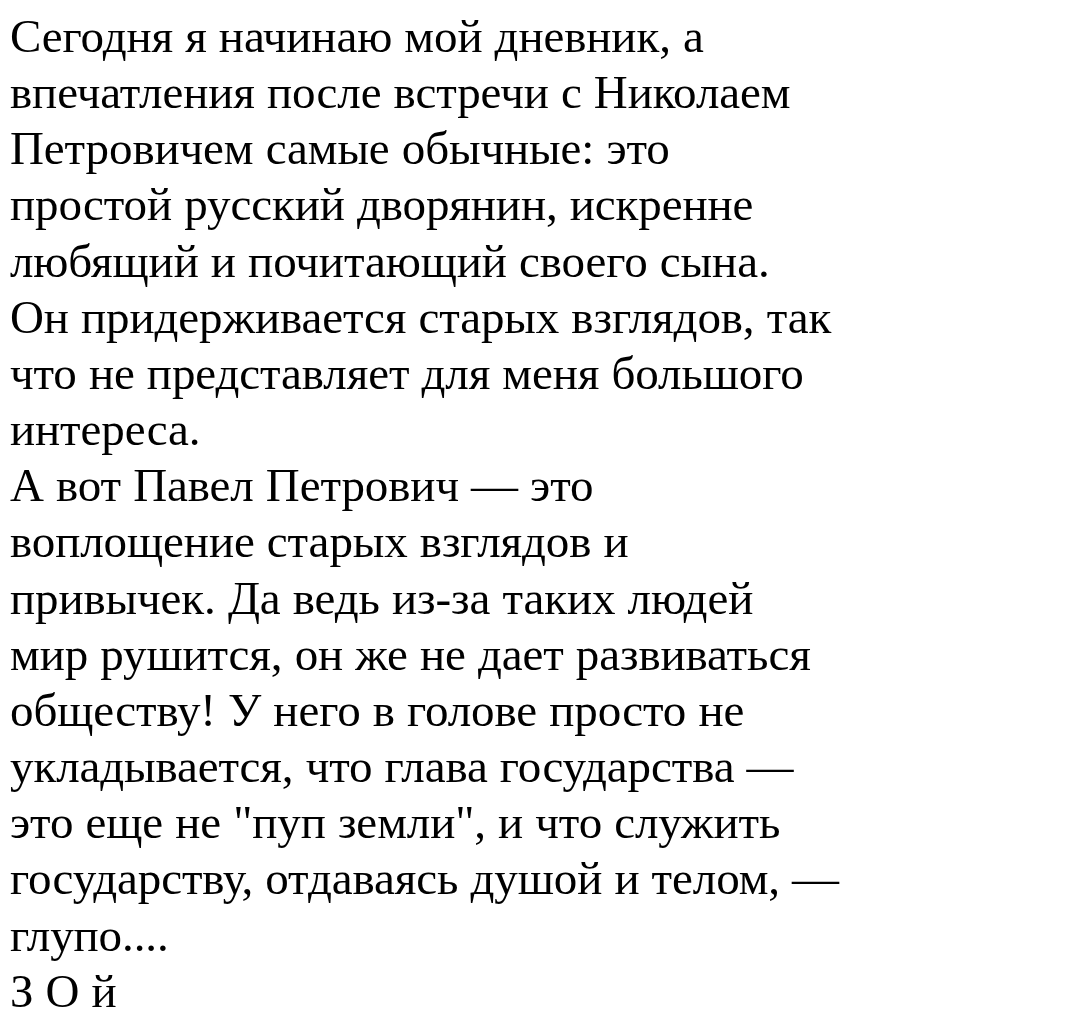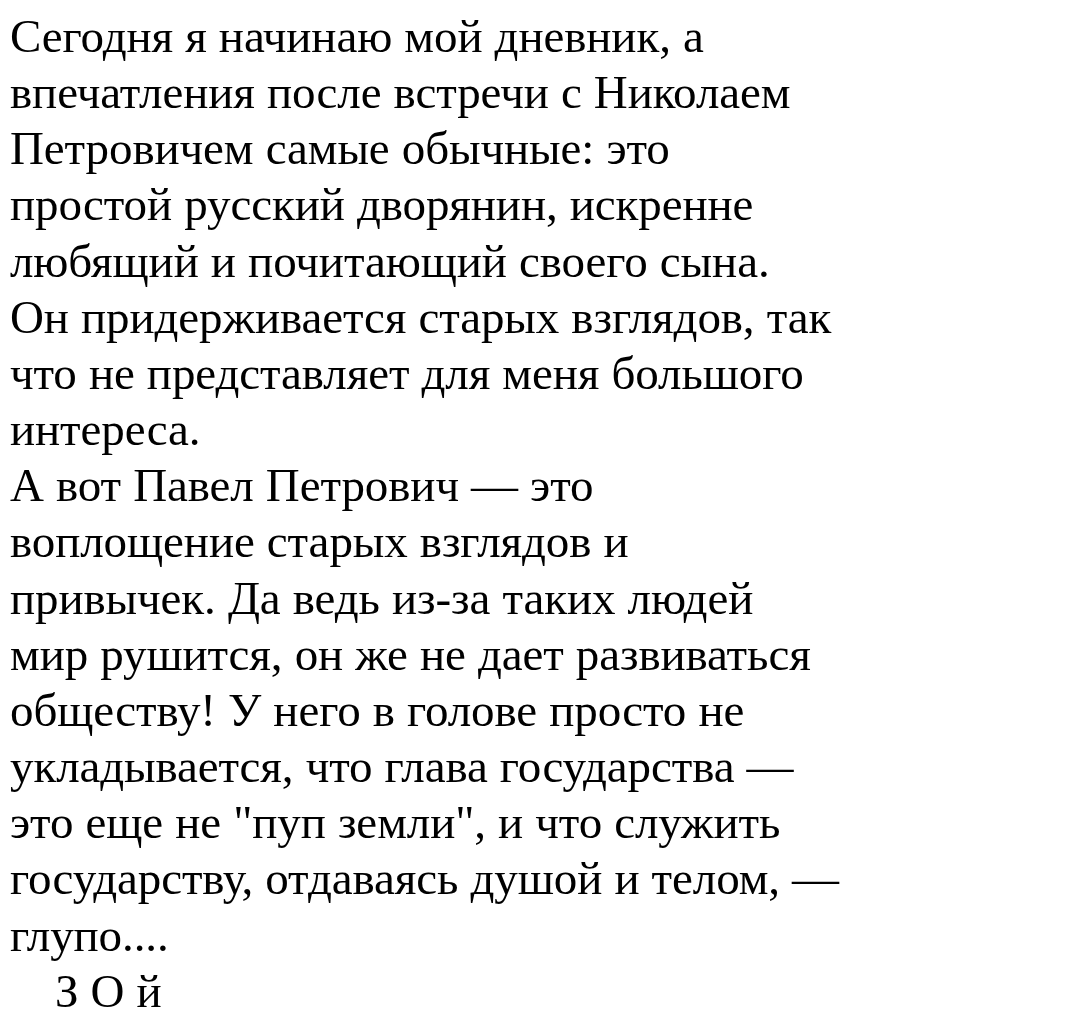--- a/index.html
+++ b/index.html
@@ -27,21 +27,20 @@
     letter-spacing: -0.1px;
     word-spacing: 0.5px;
   }
   .para {
     margin: 0;
     padding: 0;
   }
   .clipped-line {
     
     overflow: hidden;
-    margin-left: 45px;
   }
 </style>
 </head>
 <body>
 
 <div class="page">
   <div class="doc-text">
     <p class="para">Сегодня я начинаю мой дневник, а впечатления после встречи с Николаем Петровичем самые обычные: это простой русский дворянин, искренне любящий и почитающий своего сына. Он придерживается старых взглядов, так что не представляет для меня большого интереса.</p>
     <p class="para">А вот Павел Петрович — это воплощение старых взглядов и привычек. Да ведь из-за таких людей мир рушится, он же не дает развиваться обществу! У него в голове просто не укладывается, что глава государства — это еще не "пуп земли", и что служить государству, отдаваясь душой и телом, — глупо....</p>
     <p class="para clipped-line">З                        О             й</p>

